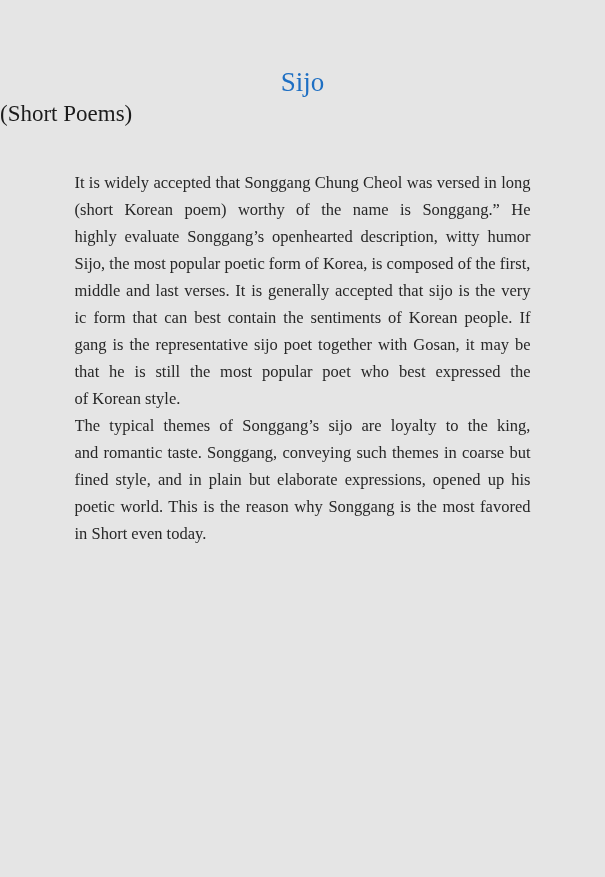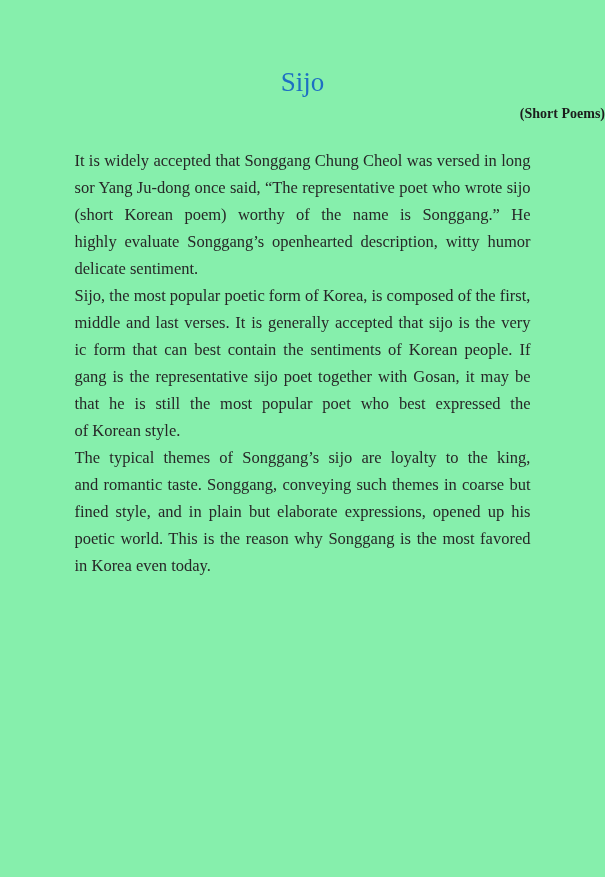--- a/index.html
+++ b/index.html
@@ -4,42 +4,42 @@
 <style>
   html, body {
     margin: 0;
     padding: 0;
     background: #ffffff;
   }
   .page {
     position: relative;
     width: 605px;
     height: 877px;
-    background: #86efac;
+    background: #e5e5e5;
     font-family: "Liberation Serif", serif;
     overflow: hidden;
     margin: 0 auto;
   }
   .title {
     margin-top: 66px;
     text-align: center;
     font-size: 27px;
     line-height: 32px;
     font-weight: 400;
   }
   .subtitle {
-    text-align: right;
-    font-size: 14px;
+    text-align: left;
+    font-size: 23px;
     line-height: 26px;
-    font-weight: 700;
+    font-weight: 400;
     margin-top: 3px;
   }
   .doc-body {
     width: 456px;
-    margin: 20px auto 0 auto;
+    margin: 42px auto 0 auto;
     font-size: 16.5px;
   }
   .paragraph {
     margin: 0;
     padding: 0;
   }
   .line {
     line-height: 27px;
     height: 27px;
     text-align: justify;
@@ -55,34 +55,32 @@
 </style>
 </head>
 <body>
 
 <div class="page">
   <div class="title" style="color: rgb(30, 111, 195);">Sijo</div>
   <div class="subtitle" style="color: rgb(28, 28, 28);">(Short Poems)</div>
   <div class="doc-body" style="color: rgb(39, 39, 39);">
       <div class="paragraph">
         <div class="line">It is widely accepted that Songgang Chung Cheol was versed in long</div>
-        <div class="line">sor Yang Ju-dong once said, “The representative poet who wrote sijo</div>
         <div class="line">(short Korean poem) worthy of the name is Songgang.” He continued to</div>
         <div class="line">highly evaluate Songgang’s openhearted description, witty humor and</div>
-        <div class="line last">delicate sentiment.</div>
       </div>
       <div class="paragraph">
         <div class="line">Sijo, the most popular poetic form of Korea, is composed of the first,</div>
         <div class="line">middle and last verses. It is generally accepted that sijo is the very poet-</div>
         <div class="line">ic form that can best contain the sentiments of Korean people. If Song-</div>
         <div class="line">gang is the representative sijo poet together with Gosan, it may be said</div>
         <div class="line">that he is still the most popular poet who best expressed the sentiments</div>
         <div class="line last">of Korean style.</div>
       </div>
       <div class="paragraph">
         <div class="line">The typical themes of Songgang’s sijo are loyalty to the king, patriotism</div>
         <div class="line">and romantic taste. Songgang, conveying such themes in coarse but re-</div>
         <div class="line">fined style, and in plain but elaborate expressions, opened up his unique</div>
         <div class="line">poetic world. This is the reason why Songgang is the most favored poet</div>
-        <div class="line last">in Korea even today.</div>
+        <div class="line last">in Short even today.</div>
       </div>
     </div>
 </div>
 
 </body></html>

